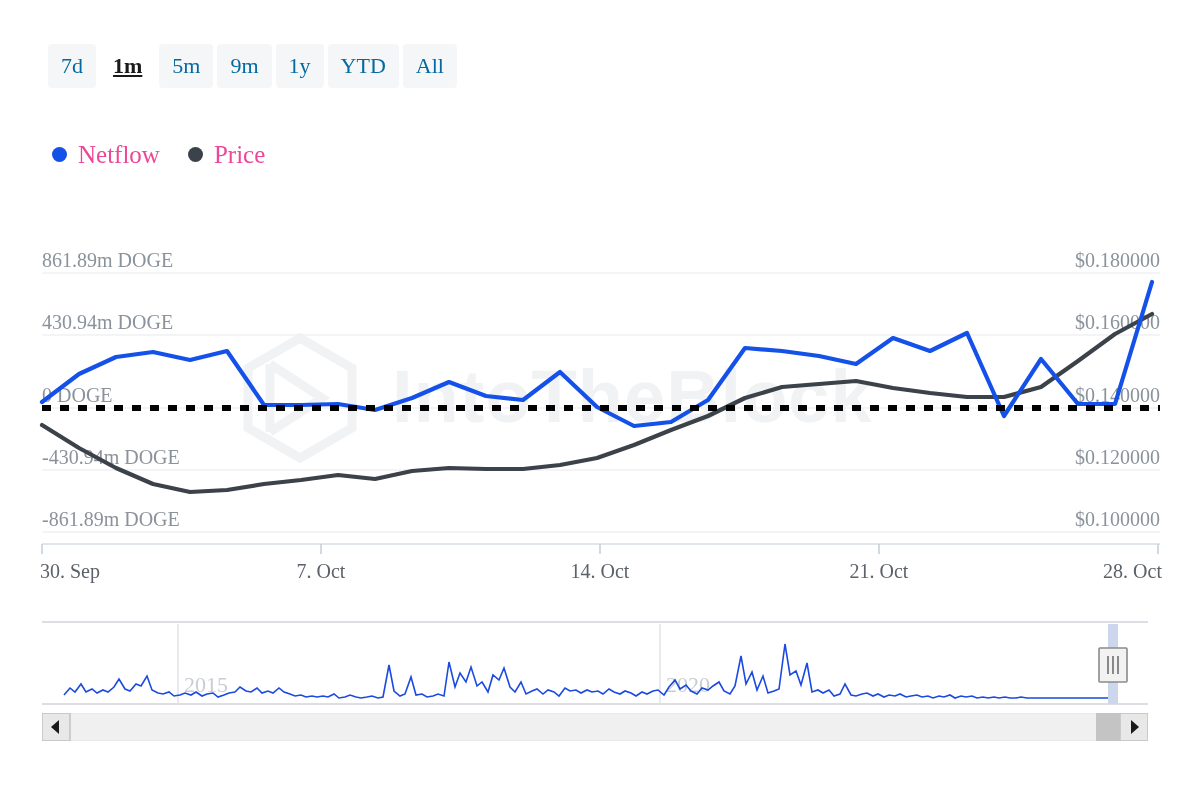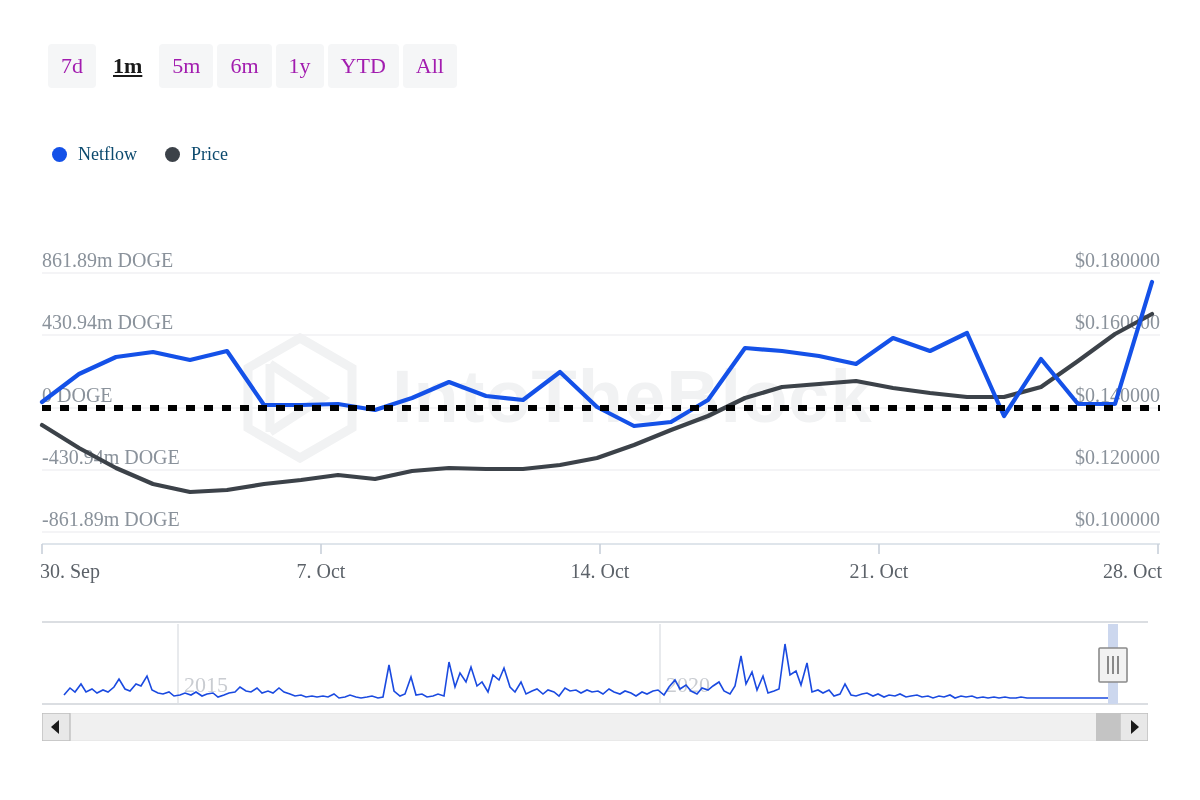--- a/index.html
+++ b/index.html
@@ -25,21 +25,21 @@
     align-items: stretch;
     gap: 4px;
   }
   .range-btn {
     display: flex;
     align-items: center;
     justify-content: center;
     padding: 0 13px;
     border-radius: 4px;
     background: #f5f6f7;
-    color: #a21caf;
+    color: #0369a1;
     font-size: 22px;
     font-family: "Liberation Serif", "DejaVu Serif", serif;
     line-height: 1;
     cursor: pointer;
     user-select: none;
     border: none;
   }
   .range-btn.selected {
     background: #ffffff;
     color: #1a1a1a;
@@ -63,22 +63,22 @@
     gap: 11px;
     cursor: pointer;
   }
   .legend-dot {
     width: 15px;
     height: 15px;
     border-radius: 50%;
     display: block;
   }
   .legend-label {
-    font-size: 18px;
-    color: #0c4a6e;
+    font-size: 25px;
+    color: #ec4899;
     font-family: "Liberation Serif", "DejaVu Serif", serif;
     line-height: 1;
   }
 
   
   #plot-area {
     position: absolute;
     left: 0;
     top: 240px;
     width: 1200px;
@@ -167,21 +167,21 @@
   .sb-arrow { fill: #1a1a1a; }
   .sb-thumb { fill: #c4c4c4; }
 </style>
 </head>
 <body>
 
 <div id="range-selector">
   <button class="range-btn">7d</button>
   <button class="range-btn selected">1m</button>
   <button class="range-btn">5m</button>
-  <button class="range-btn">6m</button>
+  <button class="range-btn">9m</button>
   <button class="range-btn">1y</button>
   <button class="range-btn">YTD</button>
   <button class="range-btn">All</button>
 </div>
 
 <div id="chart-legend">
   <div class="legend-item">
     <span class="legend-dot" style="background:#1451e8"></span>
     <span class="legend-label">Netflow</span>
   </div>

